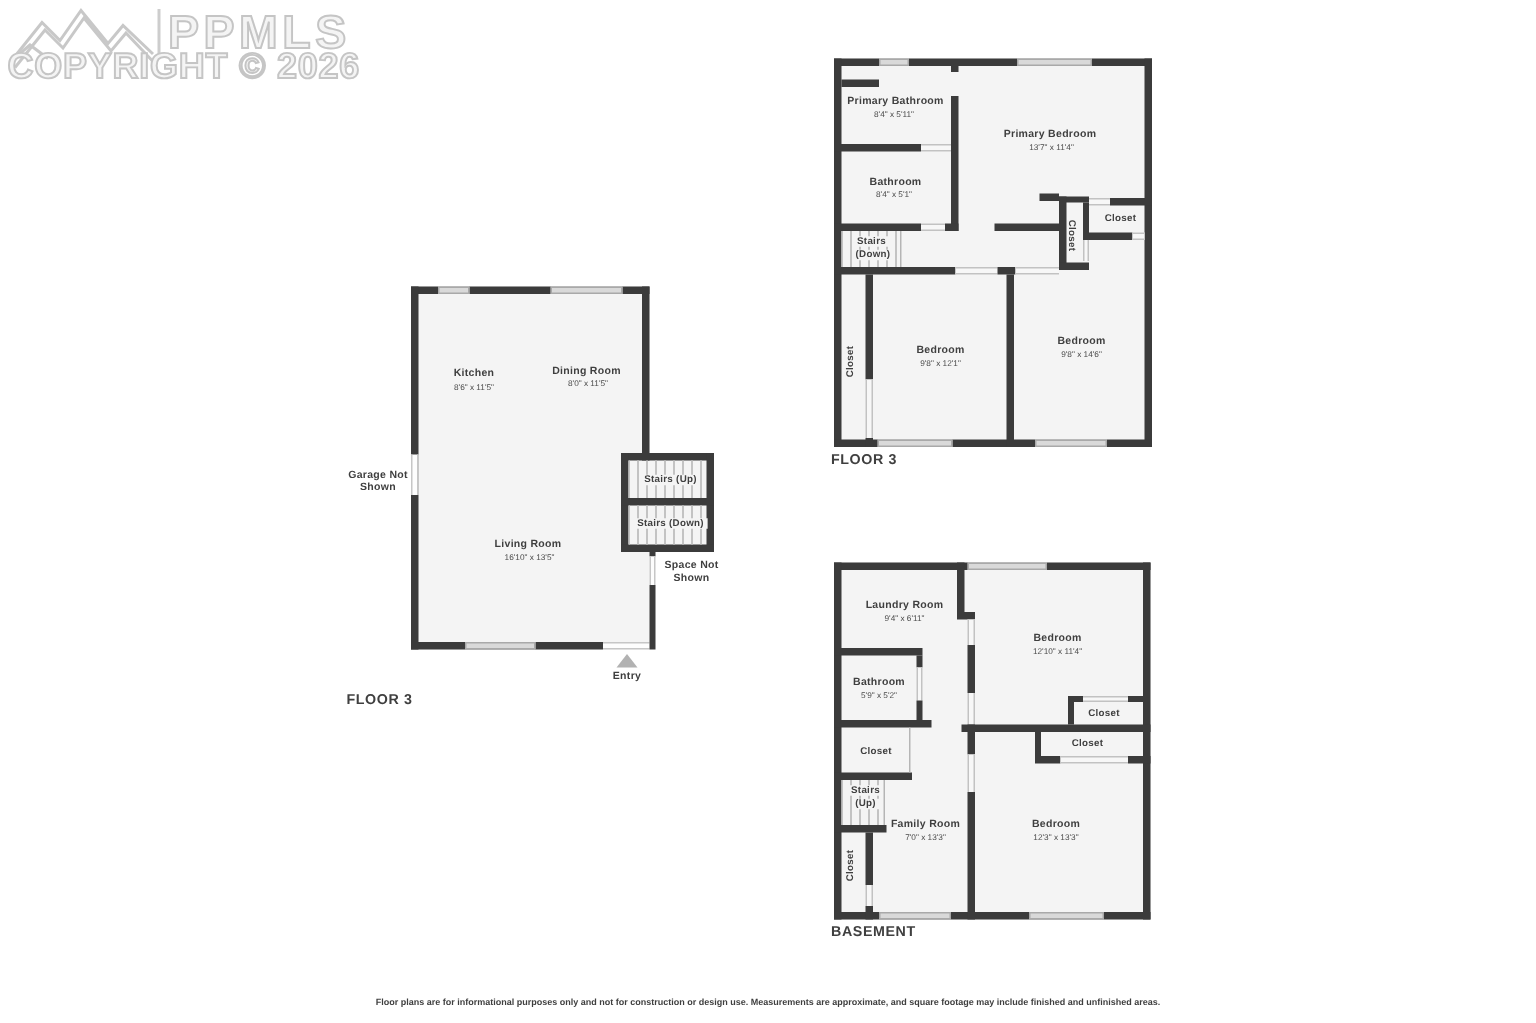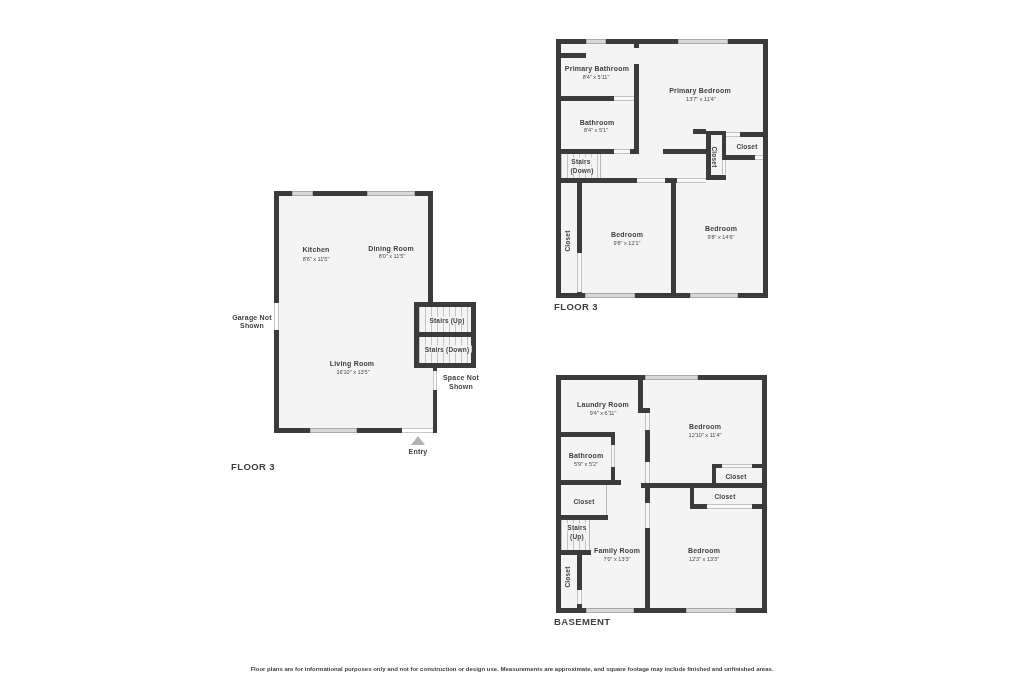--- a/index.html
+++ b/index.html
@@ -28,20 +28,30 @@
   .wm-copy{left:3px;top:29px;font-size:24px;letter-spacing:.5px;}
   .wmbar{position:absolute;left:103px;top:4px;width:2px;height:33px;background:#cdcdcd;}
   .disclaimer{position:absolute;left:512px;top:669px;transform:translate(-50%,-50%);
        font-size:6px;font-weight:bold;color:#3f3f3f;white-space:nowrap;}
 </style>
 </head>
 <body>
 
 <div id="page">
 
+  <div style="position:absolute;left:2px;top:2px;width:260px;height:60px;">
+    <svg width="100" height="44" viewBox="0 0 100 44" style="position:absolute;left:4px;top:2px;">
+      <path d="M2 36 L22 11 L34 23 L48 3 L66 25 L76 13 L96 32" fill="none" stroke="#c8c8c8" stroke-width="2"></path>
+      <path d="M4 41 L24 16 L36 28 L50 8 L68 30 L78 18 L96 37" fill="none" stroke="#c8c8c8" stroke-width="2"></path>
+      <path d="M2 36 L14 26 L26 35" fill="none" stroke="#c8c8c8" stroke-width="2"></path>
+    </svg>
+    <div class="wmbar"></div>
+    <div class="wmtxt wm-brand">PPMLS</div>
+    <div class="wmtxt wm-copy">COPYRIGHT © 2026</div>
+  </div>
 
   <div class="fill" style="left:274px;top:191px;width:159px;height:242px;"></div>
   <div class="fill" style="left:414px;top:302px;width:62px;height:66px;"></div>
 
   <div class="wall" style="left:274px;top:191px;width:159px;height:5px;"></div>
   <div class="win" style="left:292px;top:191px;width:21px;height:5px;"></div>
   <div class="win" style="left:367px;top:191px;width:48px;height:5px;"></div>
   <div class="wall" style="left:274px;top:191px;width:5px;height:242px;"></div>
   <div class="doorVx" style="left:274px;top:303px;width:5px;height:27px;"></div>
   <div class="wall" style="left:274px;top:428px;width:128px;height:5px;"></div>

